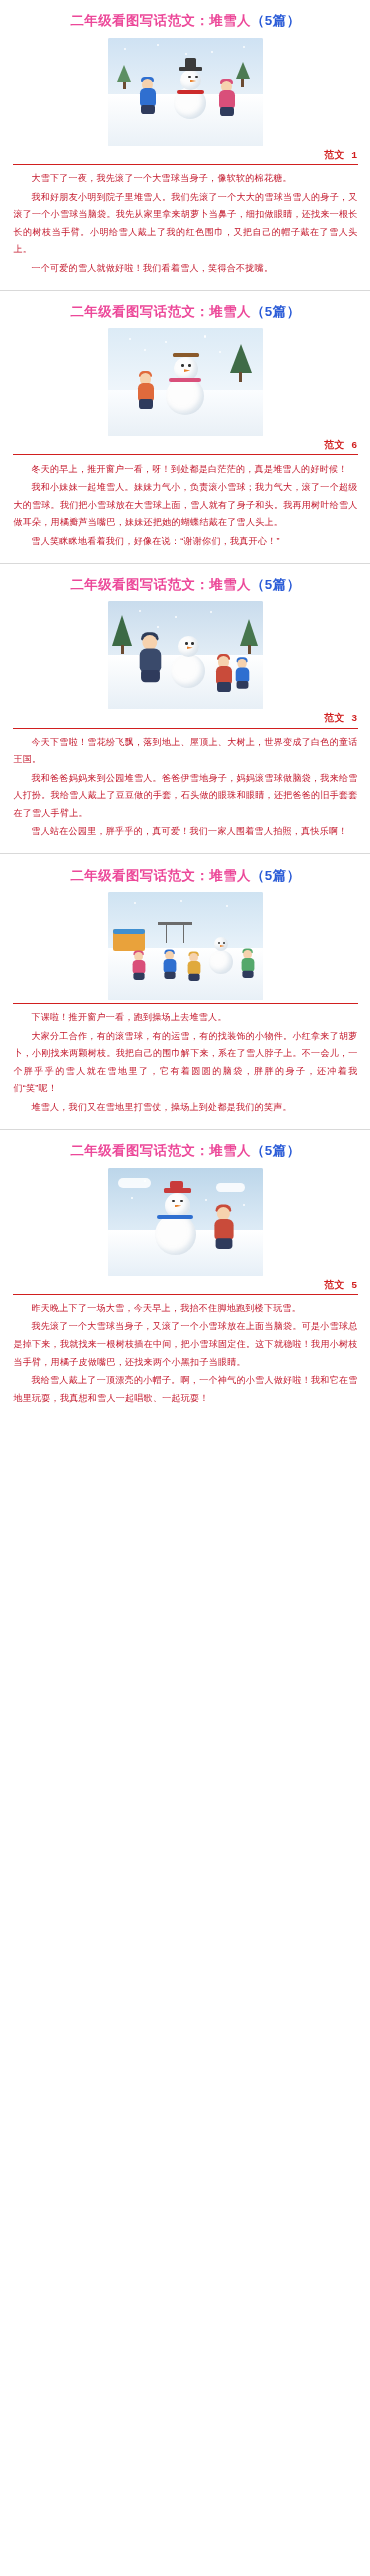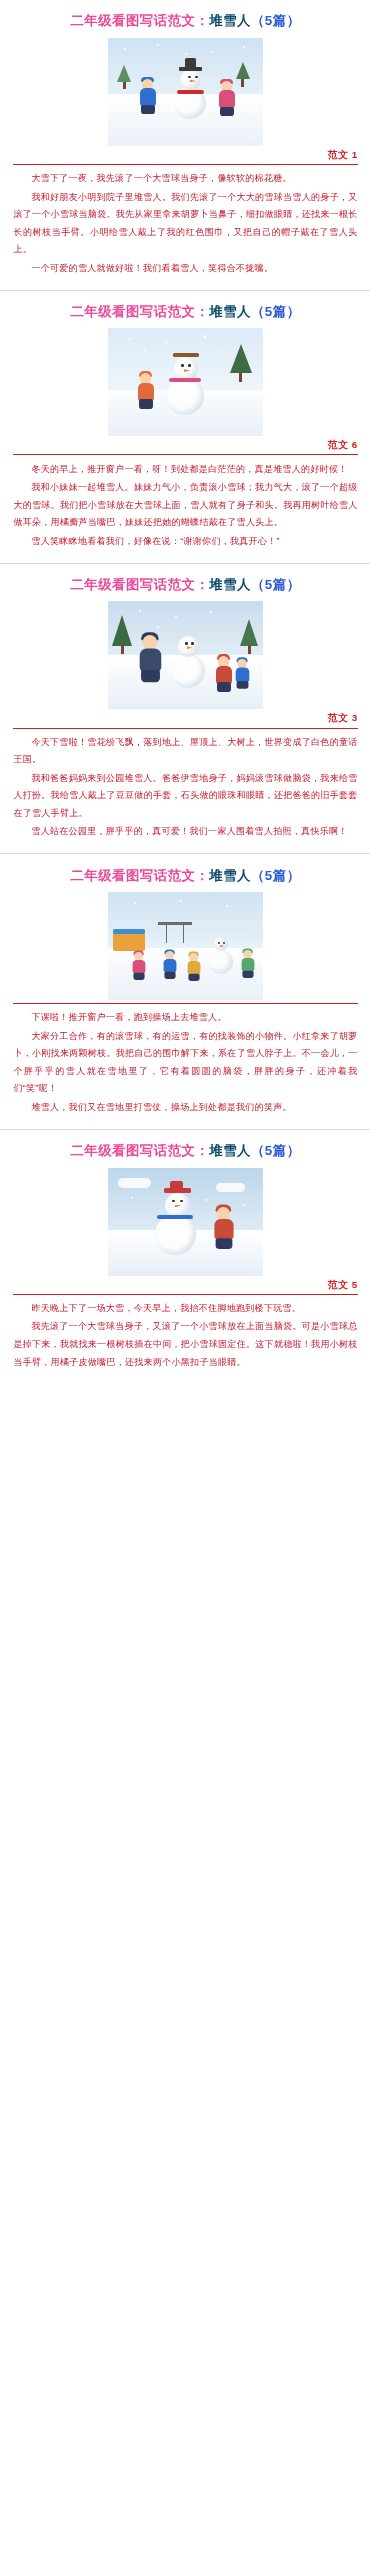--- a/index.html
+++ b/index.html
@@ -30,21 +30,21 @@
     text-align: center;
     font-size: 13.4px;
     line-height: 1.35;
     font-weight: bold;
     color: #111111;
     letter-spacing: 0.5px;
     margin: 3.1px 0 7.2px 0;
     white-space: nowrap;
   }
   .art-title .t-main { color: #ec4899; }
-  .art-title .t-red { color: #0c4a6e; text-align: center; }
+  .art-title .t-red { color: #ec4899; text-align: center; }
   .art-title .t-blue { color: #2a5bd7; }
 
   .img-wrap {
     width: 100%;
     display: flex;
     justify-content: center;
     margin: 0 0 3.1px 0;
   }
   .illus {
     width: 155px;
@@ -67,20 +67,21 @@
   .kid .body { position:absolute; width:15.5px; height:17.5px; border-radius:5.2px 5.2px 3.1px 3.1px; left:2.1px; top:9.8px; }
   .kid .legs { position:absolute; width:14.4px; height:9.3px; left:2.6px; top:26px; background:#2f3b5c; border-radius:2.1px 2.1px 3.1px 3.1px; }
   .flake { position:absolute; width:2.1px; height:2.1px; border-radius:50%; background:rgba(255,255,255,.92); }
   .cloud { position:absolute; background:#ffffff; border-radius:10.3px; opacity:.85; }
 
   .caption-row {
     display: flex;
     justify-content: flex-end;
     align-items: center;
     margin: 1px 0 2.1px 0;
+    font-family: Liberation Mono, monospace;
   }
   .caption {
     font-size: 9.8px;
     font-weight: bold;
     color: #d11f1f;
     letter-spacing: 0.5px;
   }
   .divider {
     height: 1px;
     background: #d11f1f;
@@ -332,17 +333,18 @@
         <div class="flake" style="left:36px;top:12.4px;"></div>
       </div>
     </div>
     <div class="caption-row">
       <div class="caption">范文 5</div>
     </div>
     <div class="divider"></div>
     <div class="body-text">
       <p>昨天晚上下了一场大雪，今天早上，我抬不住脚地跑到楼下玩雪。</p>
       <p>我先滚了一个大雪球当身子，又滚了一个小雪球放在上面当脑袋。可是小雪球总是掉下来，我就找来一根树枝插在中间，把小雪球固定住。这下就稳啦！我用小树枝当手臂，用橘子皮做嘴巴，还找来两个小黑扣子当眼睛。</p>
+      <p>我给雪人戴上了一顶漂亮的小帽子。啊，一个神气的小雪人做好啦！我和它在雪地里玩耍，我真想和雪人一起唱歌、一起玩耍！</p>
     </div>
   </div>
 
 </div>
 
 
 </body></html>

